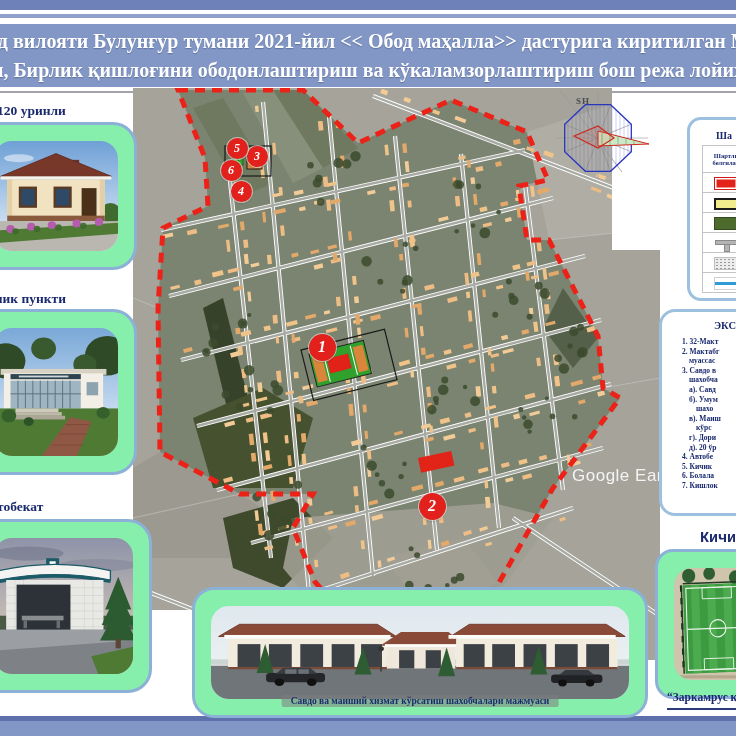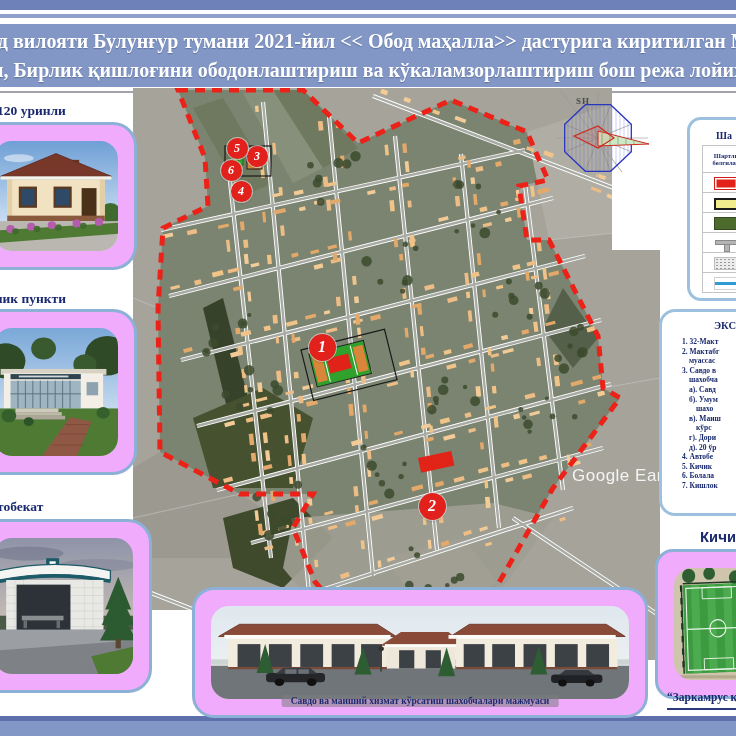--- a/index.html
+++ b/index.html
@@ -10,21 +10,21 @@
   .bar-top1{left:0;top:0;width:736px;height:10px;background:#6e81b8;}
   .bar-top2{left:0;top:14px;width:736px;height:4px;background:#8fa0cd;}
   .title-band{left:0;top:24px;width:736px;height:63px;background:#8297c5;
               display:flex;flex-direction:column;justify-content:center;align-items:center;}
   .title-band div{white-space:nowrap;color:#fff;font-weight:bold;font-size:20px;line-height:29px;
                   text-shadow:0 1px 1px rgba(40,50,90,.35);}
   .title-rule{left:0;top:91px;width:736px;height:2px;background:#a3a3ac;}
   .bar-bot1{left:0;top:716px;width:736px;height:5px;background:#5e70ab;z-index:2;}
   .bar-bot2{left:0;top:721px;width:736px;height:15px;background:#8397c6;z-index:2;}
   
-  .panel{border:3px solid #8cb0d6;border-radius:24px;background:#f0abfc;padding:16px;box-sizing:border-box;z-index:5;}
+  .panel{border:3px solid #8cb0d6;border-radius:24px;background:#86efac;padding:16px;box-sizing:border-box;z-index:5;}
   .panel .ill{width:100%;height:100%;border-radius:18px;overflow:hidden;display:block;}
   .side-label{color:#1a2a6e;font-weight:bold;font-size:13.5px;white-space:nowrap;z-index:5;}
   
   #map-wrap{left:133px;top:88px;width:527px;height:572px;z-index:1;
     clip-path:polygon(0 0,479px 0,479px 162px,527px 162px,527px 572px,97px 572px,97px 522px,0 522px);}
   #map-svg{position:absolute;left:0;top:0;}
   .marker{position:absolute;background:#e2211c;border-radius:50%;color:#fff;
           font-weight:bold;font-style:italic;display:flex;align-items:center;justify-content:center;
           box-shadow:0 0 0 1px rgba(255,255,255,.55),0 1px 2px rgba(0,0,0,.4);z-index:6;}
   #watermark{left:572px;top:466px;color:rgba(255,255,255,.88);font-family:"Liberation Sans",sans-serif;

